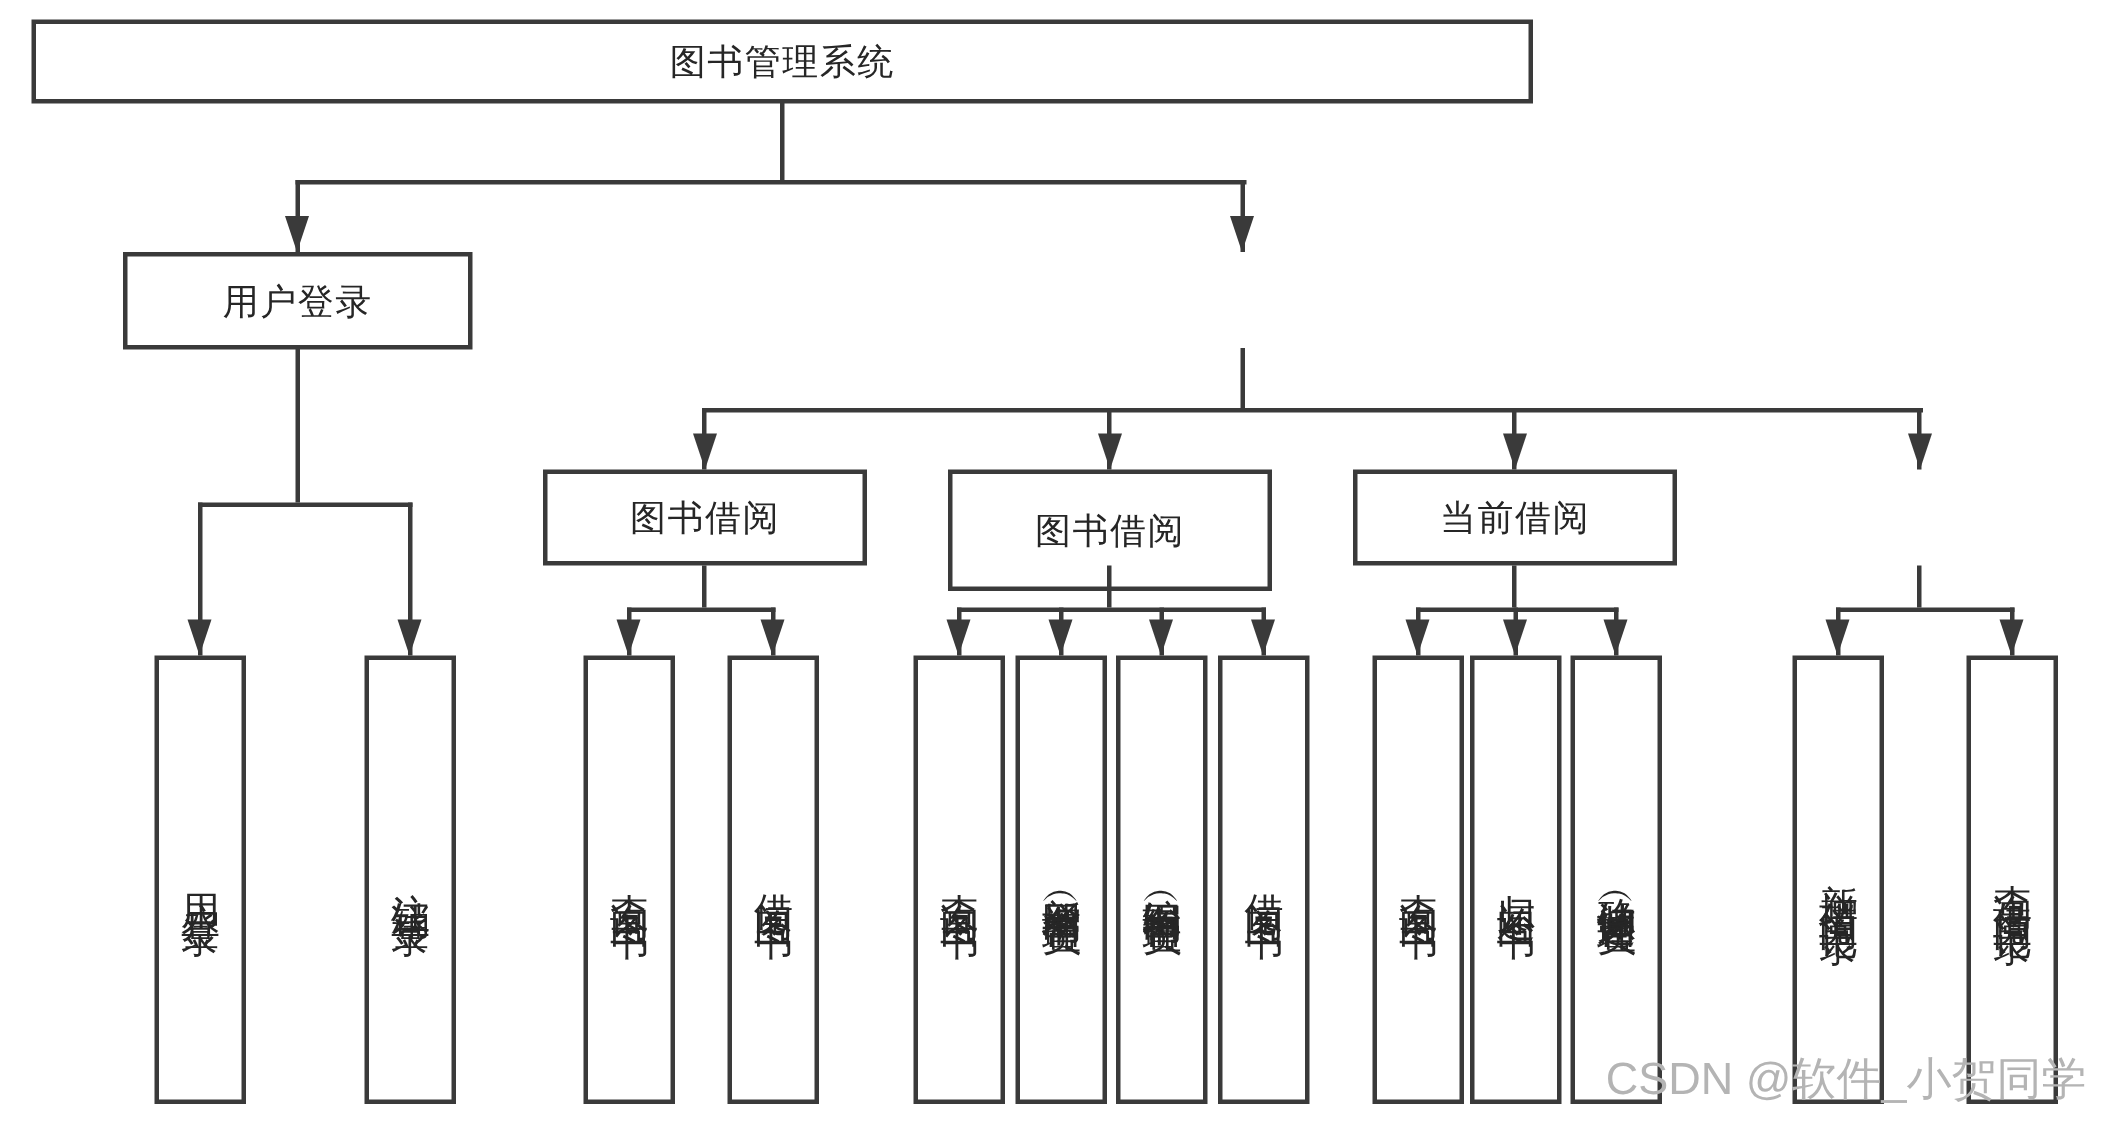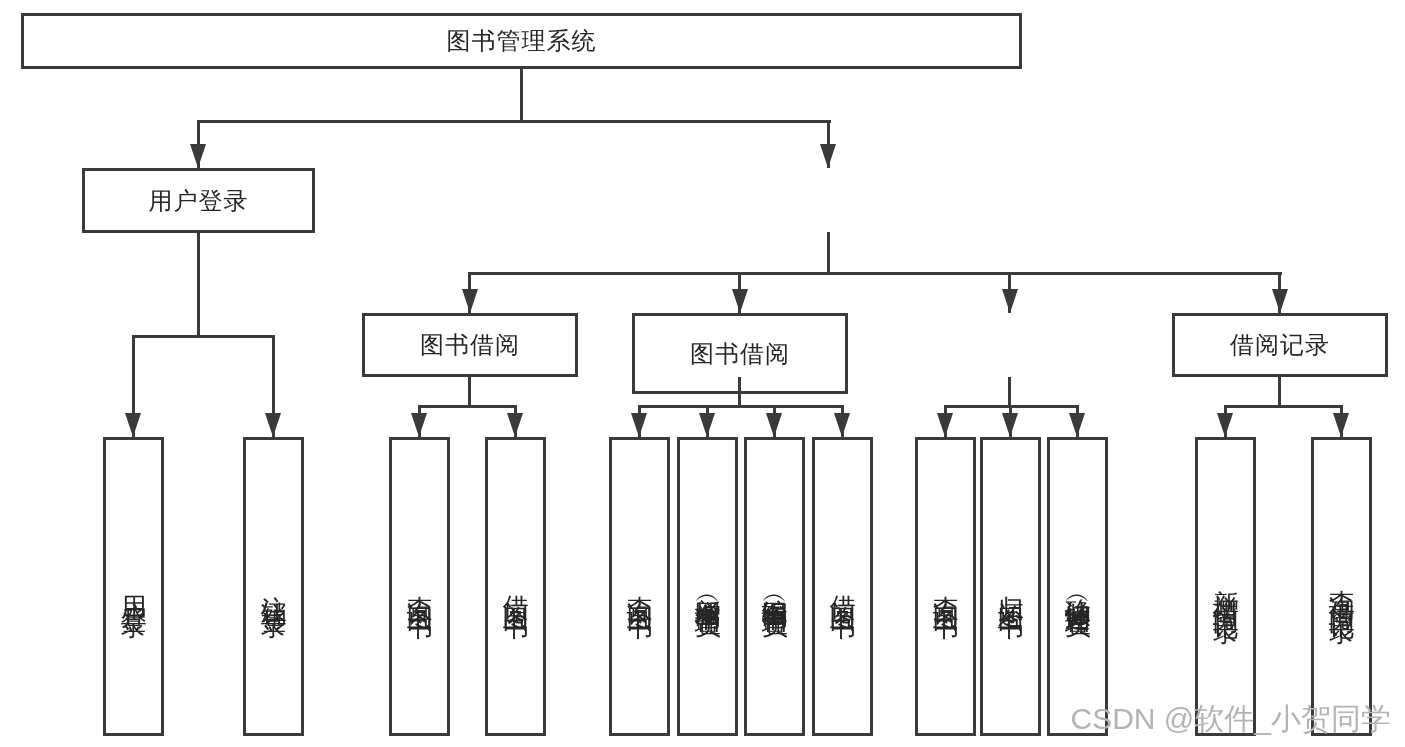--- a/index.html
+++ b/index.html
@@ -53,24 +53,24 @@
 
 
   <div class="box hnode" style="left:362px;top:313px;width:216px;height:64px;">
     <span>图书借阅</span>
   </div>
 
   <div class="box hnode" style="left:632px;top:313px;width:216px;height:81px;">
     <span>图书借阅</span>
   </div>
 
+  <div class="box hnode" style="left:902px;top:313px;width:216px;height:64px;">
+    <span>当前借阅</span>
+  </div>
 
-  <div class="box hnode" style="left:1172px;top:313px;width:216px;height:64px;">
-    <span>借阅记录</span>
-  </div>
 
   <div class="box leafbox" style="left:103px;">
     <span>用户登录</span>
   </div>
   <div class="box leafbox" style="left:243px;">
     <span>注销登录</span>
   </div>
 
   <div class="box leafbox" style="left:389px;">
     <span>查询图书</span>

